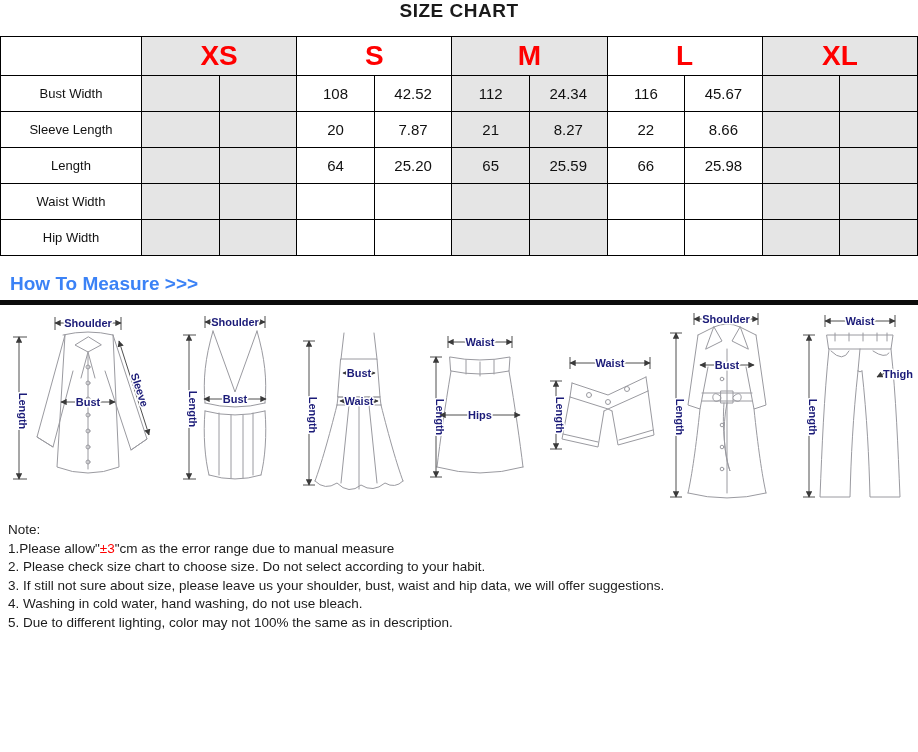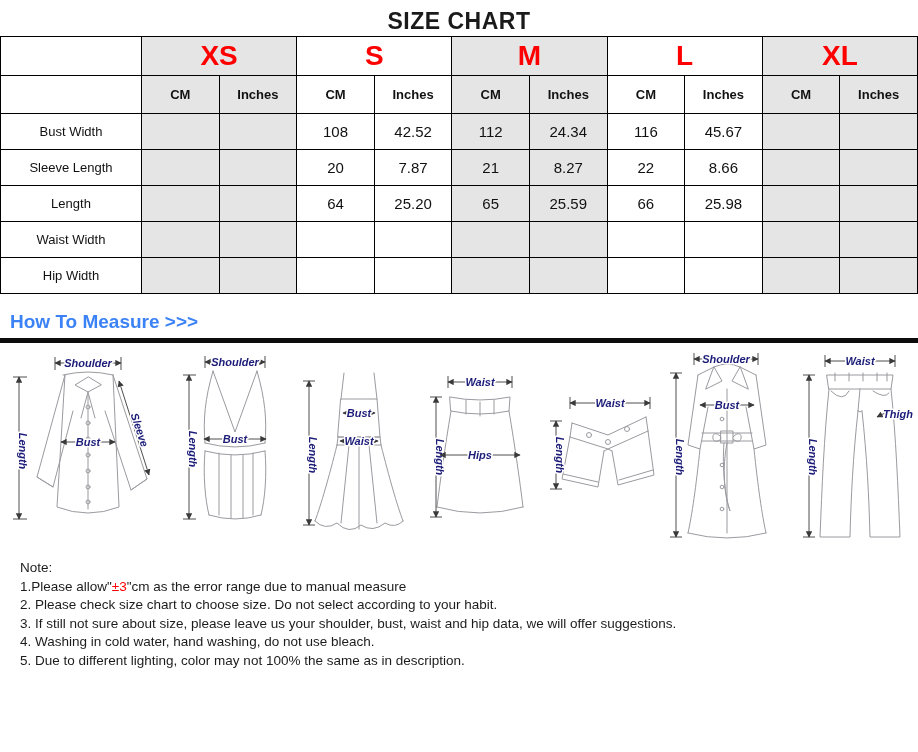--- a/index.html
+++ b/index.html
@@ -6,24 +6,23 @@
   html,body { margin:0; padding:0; }
   body {
     width: 918px; height: 752px;
     background: #ffffff;
     font-family: "Liberation Sans", sans-serif;
     color: #1a1a1a;
     overflow: hidden;
   }
   .title {
     text-align: center;
-    font-size: 23px;
+    font-size: 19px;
     font-weight: bold;
     letter-spacing: .5px;
-    padding-top: 8px;
     height: 36px;
   }
   
   table.size-table {
     border-collapse: collapse;
     table-layout: fixed;
     width: 918px;
   }
   table.size-table td {
     border: 1px solid #000;
@@ -46,37 +45,36 @@
     padding: 17px 4px 5px 10px;
   }
   .divider {
     height: 1px;
     border-top: 2px solid #0c0c0c;
     border-bottom: 3px solid #0c0c0c;
   }
   .figs {
     display: flex;
     justify-content: space-between;
-    align-items: flex-end;
+    align-items: flex-start;
     padding: 2px 3px 0 3px;
     height: 208px;
-    font-style: italic;
   }
   .figs svg { display:block; }
   .garm { fill:none; stroke:#9a9aa0; stroke-width:1; stroke-linejoin:round; stroke-linecap:round; }
   .dim  { stroke:#3a3a3a; stroke-width:0.9; fill:none; }
   .dim-label {
     font-family:"Liberation Sans",sans-serif;
     font-size:11px; font-weight:bold; fill:#1b1b78;
     paint-order: stroke; stroke:#ffffff; stroke-width:3px; stroke-linejoin:round;
     text-anchor: middle;
   }
   
   .notes {
-    padding: 8px 0 0 20px;
+    padding: 8px 0 0 8px;
     font-size: 13.5px;
     line-height: 18.5px;
     color: #1c1c1c;
   }
   .red { color: #ff0000; }
 </style>
 </head>
 <body>
 
 <div class="title">SIZE CHART</div>
@@ -96,33 +94,20 @@
       <col>
   </colgroup>
   <thead>
     <tr class="size-row">
       <td></td>
       <td colspan="2" class="gray">XS</td>
       <td colspan="2">S</td>
       <td colspan="2" class="gray">M</td>
       <td colspan="2">L</td>
       <td colspan="2" class="gray">XL</td>
-    </tr>
-    <tr class="subhead-row">
-      <td></td>
-      <td class="gray">CM</td>
-      <td class="gray">Inches</td>
-      <td>CM</td>
-      <td>Inches</td>
-      <td class="gray">CM</td>
-      <td class="gray">Inches</td>
-      <td>CM</td>
-      <td>Inches</td>
-      <td class="gray">CM</td>
-      <td class="gray">Inches</td>
     </tr>
   </thead>
   <tbody class="data">
       <tr>
         <td class="rowlabel">Bust Width</td>
         <td class="gray"></td>
         <td class="gray"></td>
         <td>108</td>
         <td>42.52</td>
         <td class="gray">112</td>

